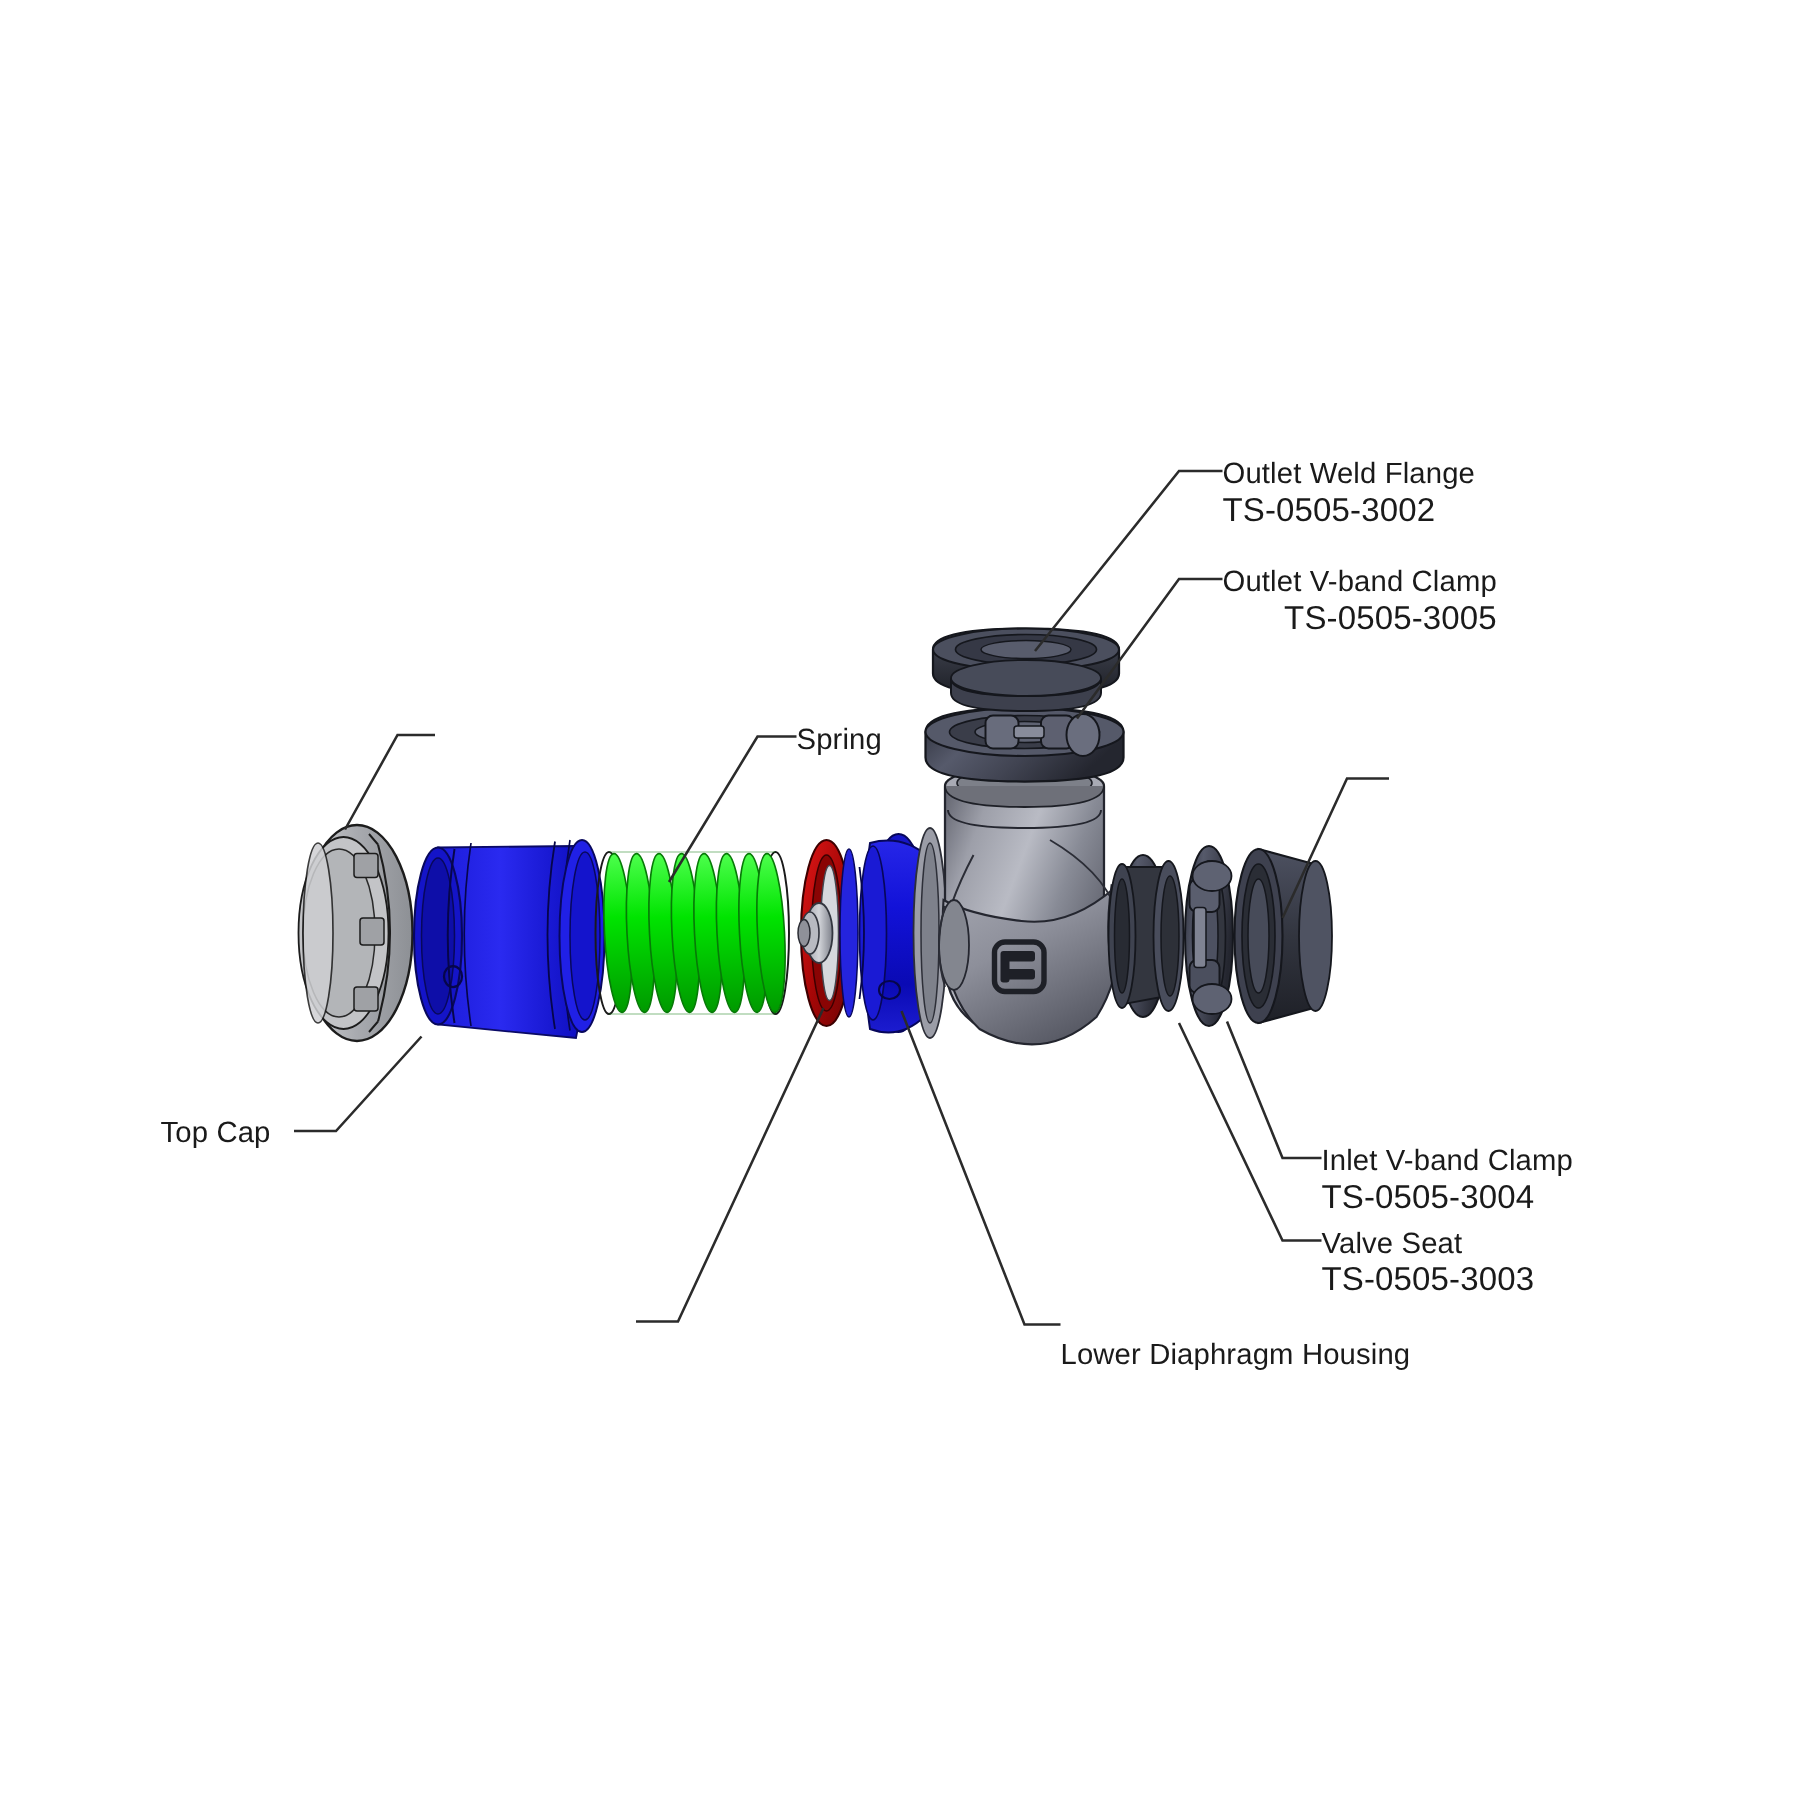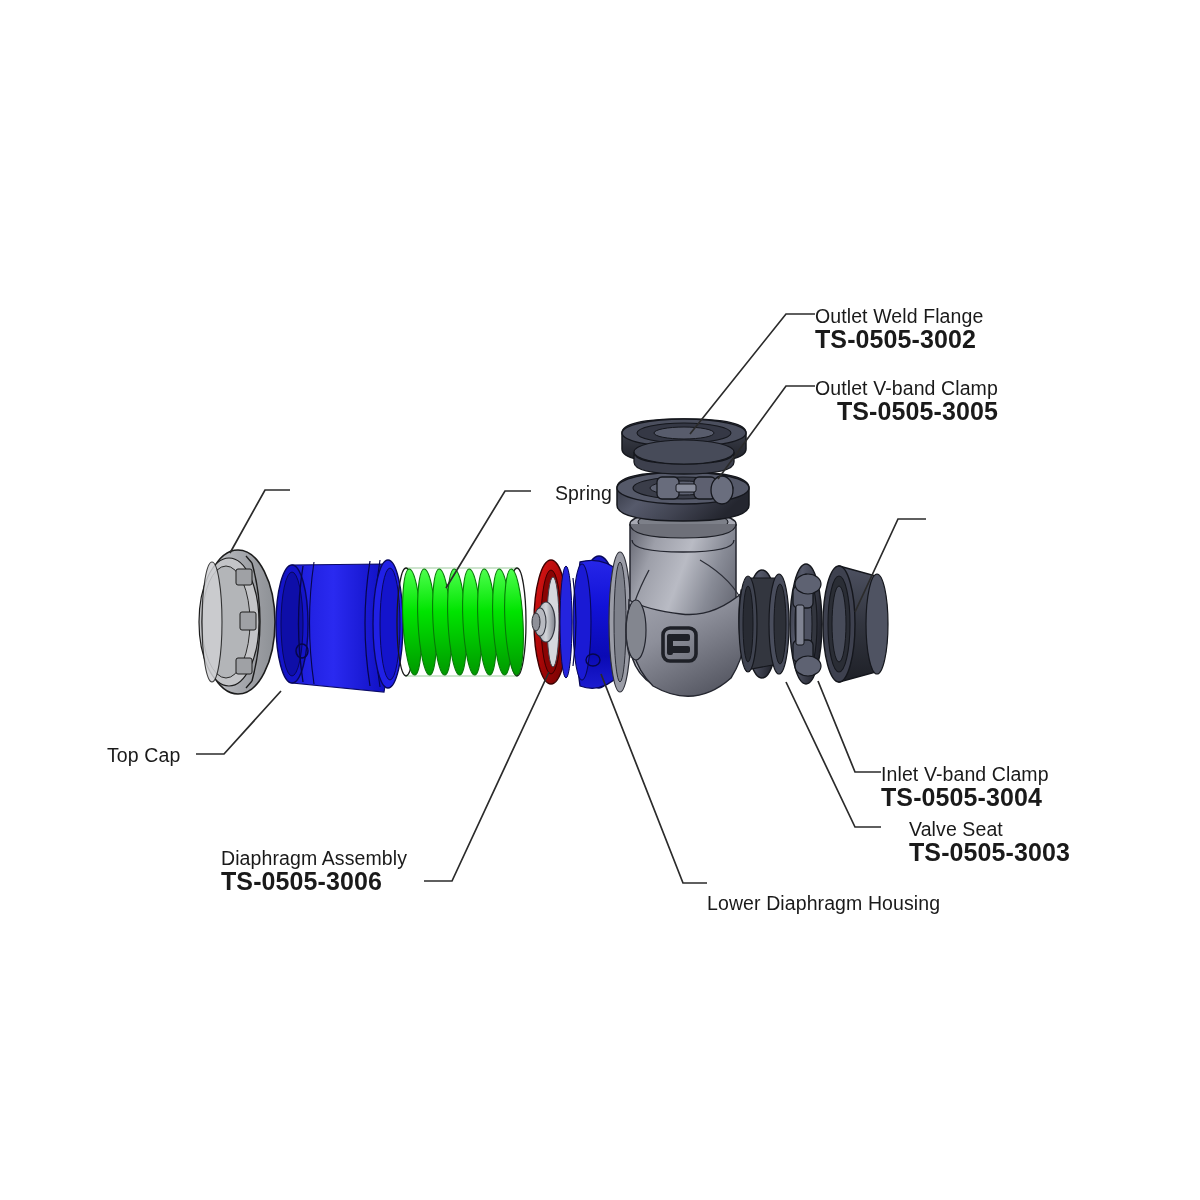--- a/index.html
+++ b/index.html
@@ -30,23 +30,22 @@
     position: absolute;
     font-family: "Liberation Sans", sans-serif;
     font-size: 19.5px;
     line-height: 23px;
     color: #1a1a1a;
     white-space: nowrap;
     letter-spacing: 0.1px;
   }
   .callout-text .pn {
     display: block;
-    font-size: 25px;
+    font-size: 22px;
     line-height: 23px;
-    font-weight: bold;
   }
 </style>
 </head>
 <body>
 
 <div id="stage">
 
   <svg id="diagram" viewBox="0 0 1200 1200">
     <defs>
       <linearGradient id="gBlue" x1="0" y1="0" x2="0" y2="1">
@@ -271,36 +270,32 @@
     <span>Outlet V-band Clamp</span>
     <span class="pn">TS-0505-3005</span>
   </div>
 
 
   <div class="callout-text" style="left:881px; top:763px;">
     <span>Inlet V-band Clamp</span>
     <span class="pn">TS-0505-3004</span>
   </div>
 
-  <div class="callout-text" style="left:881px; top:818px;margin-left:28px;">
+  <div class="callout-text" style="left:881px; top:818px;">
     <span>Valve Seat</span>
     <span class="pn">TS-0505-3003</span>
   </div>
 
   <div class="callout-text" style="left:707px; top:874px;margin-top:18px;">
     <span>Lower Diaphragm Housing</span>
   </div>
 
 
-  <div class="callout-text" style="left:531px; top:482px;margin-left:24px;">
+  <div class="callout-text" style="left:531px; top:482px;">
     <span>Spring</span>
   </div>
 
   <div class="callout-text" style="left:107px; top:744px;">
     <span>Top Cap</span>
   </div>
 
-  <div class="callout-text" style="left:221px; top:847px;">
-    <span>Diaphragm Assembly</span>
-    <span class="pn">TS-0505-3006</span>
-  </div>
 
 </div>
 
 </body></html>

